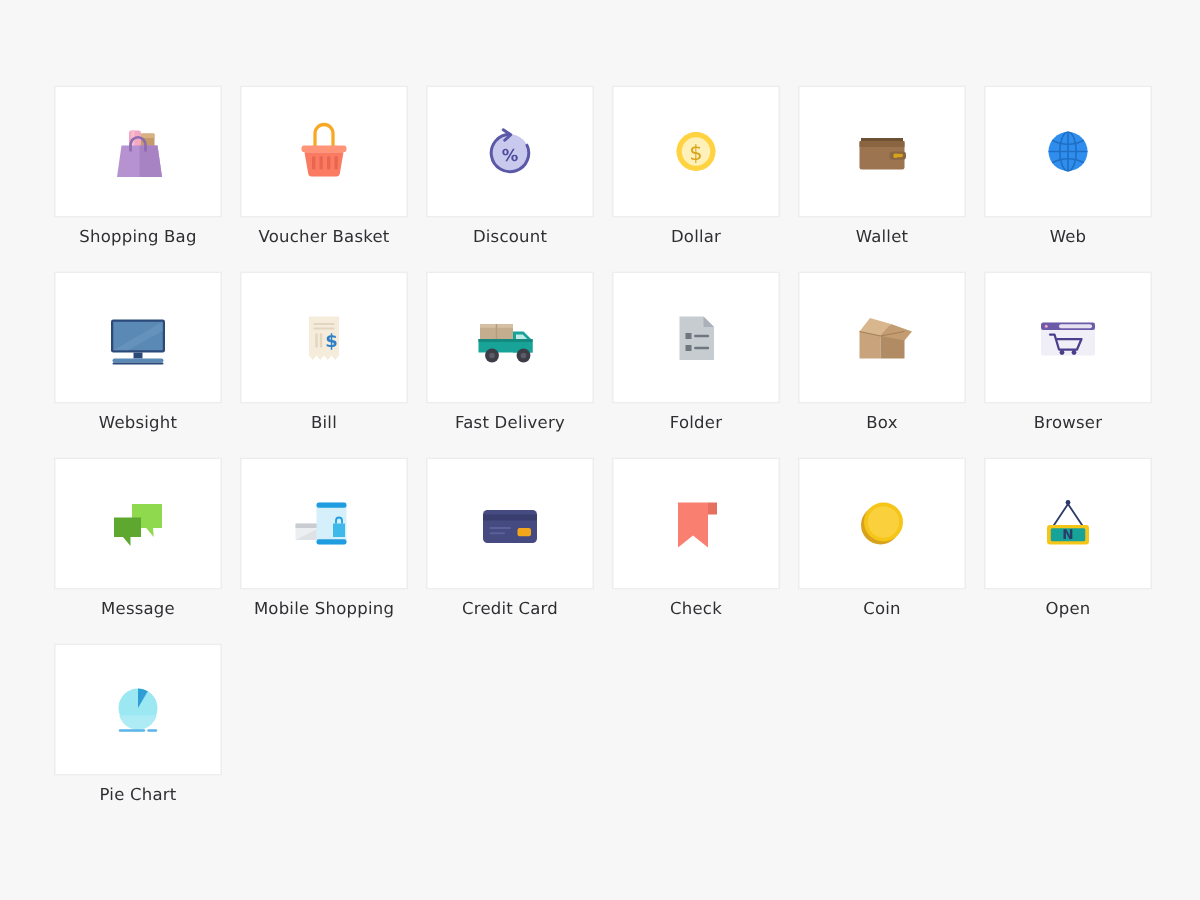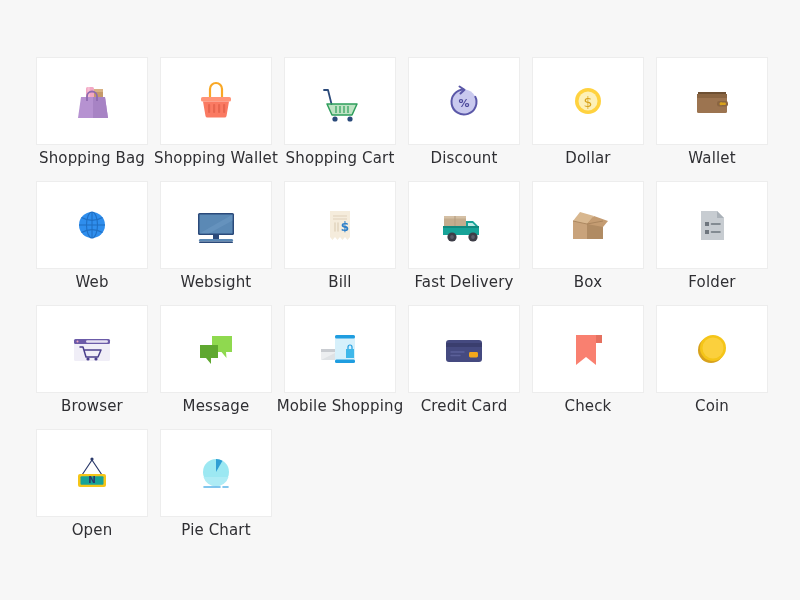--- a/index.html
+++ b/index.html
@@ -42,21 +42,21 @@
     width: 56px;
     height: 56px;
     display: block;
   }
   .icon-label {
     position: absolute;
     left: -10px;
     width: 132px;
     top: 95px;
     text-align: center;
-    font-size: 15px;
+    font-size: 11px;
     line-height: 12px;
     color: #2f2f33;
     letter-spacing: 0.15px;
     white-space: nowrap;
   }
 </style>
 </head>
 <body>
 
 <div id="icon-grid">
@@ -83,41 +83,23 @@
         <rect x="13" y="24" width="30" height="4.5" rx="1.6" fill="#ff9478"></rect>
         <path d="M15 28.5 H41 L38.5 43 a2 2 0 0 1 -2 1.6 H19.5 a2 2 0 0 1 -2 -1.6 Z" fill="#fa7a62"></path>
         <g fill="#e8664f">
           <rect x="20" y="31" width="2.2" height="9" rx="1"></rect>
           <rect x="25" y="31" width="2.2" height="9" rx="1"></rect>
           <rect x="30" y="31" width="2.2" height="9" rx="1"></rect>
           <rect x="35" y="31" width="2.2" height="9" rx="1"></rect>
         </g>
       </svg>
     </div>
-    <div class="icon-label">Shopping Wallet</div>
-  </div>
-
-  <div class="grid-cell">
-    <div class="icon-card">
-      <svg class="icon-art" viewBox="0 0 56 56">
-        <path d="M15 31 H45 L40 42 H20 Z" fill="#bfe3c4"></path>
-        <path d="M12 17 h4 l3.5 14" fill="none" stroke="#2b4a7a" stroke-width="1.8" stroke-linecap="round" stroke-linejoin="round"></path>
-        <path d="M15 31 H45 L40 42 H20 Z" fill="none" stroke="#2e9e5b" stroke-width="1.5" stroke-linejoin="round"></path>
-        <g stroke="#2e9e5b" stroke-width="1.2">
-          <line x1="24" y1="33" x2="24" y2="40"></line>
-          <line x1="28" y1="33" x2="28" y2="40"></line>
-          <line x1="32" y1="33" x2="32" y2="40"></line>
-          <line x1="36" y1="33" x2="36" y2="40"></line>
-        </g>
-        <circle cx="23" cy="46" r="2.6" fill="#2b4a7a"></circle>
-        <circle cx="38" cy="46" r="2.6" fill="#2b4a7a"></circle>
-      </svg>
-    </div>
-    <div class="icon-label">Shopping Cart</div>
-  </div>
+    <div class="icon-label">Voucher Basket</div>
+  </div>
+
 
 
   <div class="grid-cell">
     <div class="icon-card">
       <svg class="icon-art" viewBox="0 0 56 56">
         <circle cx="28" cy="29" r="12.5" fill="#c9c9ee"></circle>
         <path d="M28 16.5 a12.5 12.5 0 1 0 11 6.6" fill="none" stroke="#5b58a8" stroke-width="2"></path>
         <path d="M23.5 13.5 L28.5 16.8 L24.5 20.5" fill="none" stroke="#5b58a8" stroke-width="2" stroke-linecap="round" stroke-linejoin="round"></path>
         <text x="28" y="34" text-anchor="middle" font-family="DejaVu Sans, sans-serif" font-size="11" font-weight="bold" fill="#4e4b9c">%</text>
       </svg>
@@ -211,46 +193,46 @@
         <circle cx="37" cy="40" r="4.6" fill="#3d3d47"></circle>
         <circle cx="37" cy="40" r="1.9" fill="#5b5b68"></circle>
       </svg>
     </div>
     <div class="icon-label">Fast Delivery</div>
   </div>
 
   <div class="grid-cell">
     <div class="icon-card">
       <svg class="icon-art" viewBox="0 0 56 56">
+        <path d="M17 14 h16 l7 7 v22 H17 Z" fill="#c7ccd1"></path>
+        <path d="M33 14 l7 7 h-7 Z" fill="#aab1b8"></path>
+        <g fill="#6e767e">
+          <rect x="21" y="25" width="4" height="4"></rect>
+          <rect x="21" y="33" width="4" height="4"></rect>
+        </g>
+        <g stroke="#6e767e" stroke-width="1.6" stroke-linecap="round">
+          <line x1="27.5" y1="27" x2="36" y2="27"></line>
+          <line x1="27.5" y1="35" x2="36" y2="35"></line>
+        </g>
+      </svg>
+    </div>
+    <div class="icon-label">Folder</div>
+  </div>
+
+  <div class="grid-cell">
+    <div class="icon-card">
+      <svg class="icon-art" viewBox="0 0 56 56">
         <path d="M13 24 L27 18 L27 42 L13 42 Z" fill="#c9a37b"></path>
         <path d="M27 18 L43 24 L43 42 L27 42 Z" fill="#b08b63"></path>
         <path d="M13 24 L20 15 L34 19 L27 27 Z" fill="#d8b78f"></path>
         <path d="M27 27 L34 19 L48 24 L43 30 Z" fill="#c49c72"></path>
         <path d="M13 24 L27 27 L43 24" fill="none" stroke="#a37f58" stroke-width="0.8"></path>
       </svg>
     </div>
     <div class="icon-label">Box</div>
-  </div>
-
-  <div class="grid-cell">
-    <div class="icon-card">
-      <svg class="icon-art" viewBox="0 0 56 56">
-        <path d="M17 14 h16 l7 7 v22 H17 Z" fill="#c7ccd1"></path>
-        <path d="M33 14 l7 7 h-7 Z" fill="#aab1b8"></path>
-        <g fill="#6e767e">
-          <rect x="21" y="25" width="4" height="4"></rect>
-          <rect x="21" y="33" width="4" height="4"></rect>
-        </g>
-        <g stroke="#6e767e" stroke-width="1.6" stroke-linecap="round">
-          <line x1="27.5" y1="27" x2="36" y2="27"></line>
-          <line x1="27.5" y1="35" x2="36" y2="35"></line>
-        </g>
-      </svg>
-    </div>
-    <div class="icon-label">Folder</div>
   </div>
 
 
   <div class="grid-cell">
     <div class="icon-card">
       <svg class="icon-art" viewBox="0 0 56 56">
         <rect x="10" y="18" width="36" height="22" rx="1.5" fill="#f0eef7"></rect>
         <rect x="10" y="18" width="36" height="5" rx="1.5" fill="#6b5ba8"></rect>
         <circle cx="13.5" cy="20.5" r="1" fill="#f2a7c3"></circle>
         <rect x="22" y="19.2" width="22" height="2.6" rx="1.3" fill="#e6e2f2"></rect>

